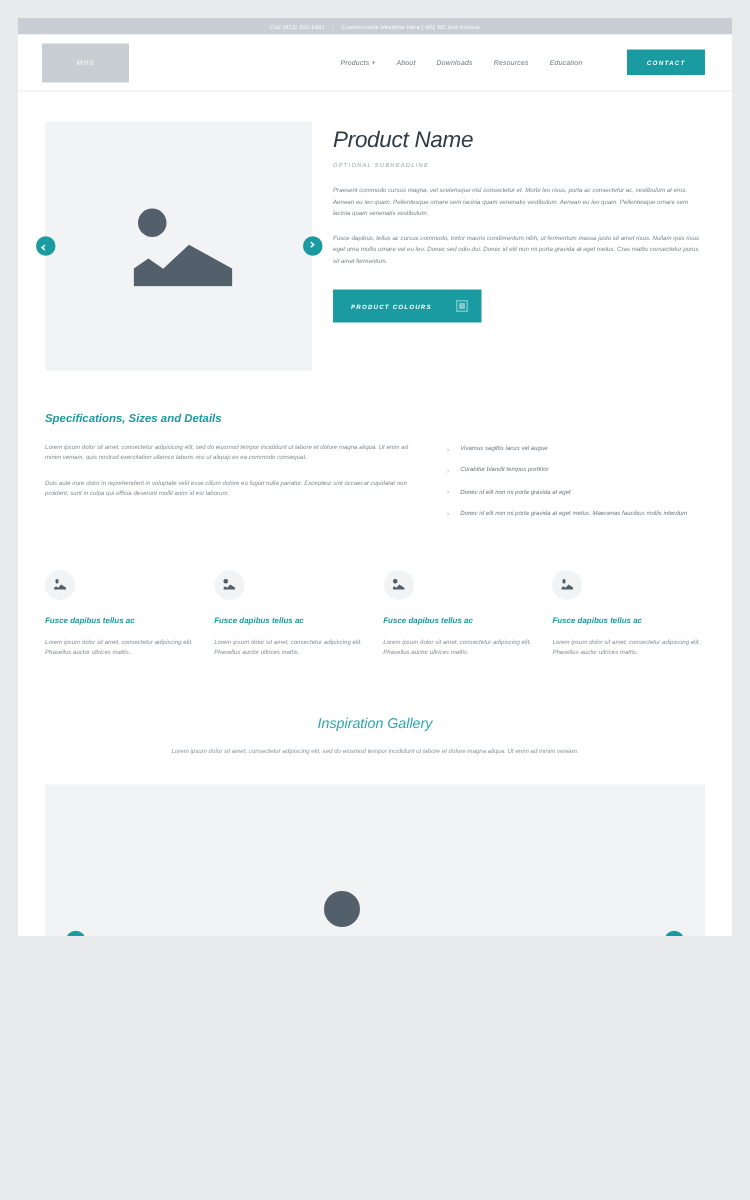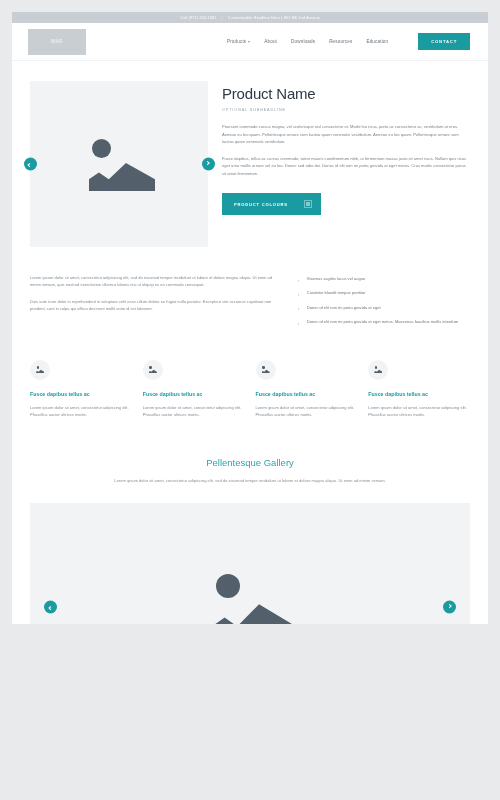--- a/index.html
+++ b/index.html
@@ -13,20 +13,21 @@
     position: relative;
     width: 500px; height: 800px;
     background: #e9eaec;
   }
   .shell {
     position: absolute;
     left: 12px; top: 12px;
     width: 476px; height: 612px;
     background: #ffffff;
     overflow: hidden;
+    font-style: italic;
   }
 
   
   .topbar {
     height: 11px;
     background: #c8ced3;
     display: flex;
     align-items: center;
     justify-content: center;
     gap: 5px;
@@ -295,20 +296,21 @@
       <div class="colours-btn">
         <span class="lbl">PRODUCT COLOURS</span>
         <span class="sw">
               <i></i>
             </span>
       </div>
     </div>
   </div>
 
   <div class="specs">
+    <h2>Specifications, Sizes and Details</h2>
     <div class="specs-cols">
       <div class="specs-left">
         <p>Lorem ipsum dolor sit amet, consectetur adipisicing elit, sed do eiusmod tempor incididunt ut labore et dolore magna aliqua. Ut enim ad minim veniam, quis nostrud exercitation ullamco laboris nisi ut aliquip ex ea commodo consequat.</p>
         <p>Duis aute irure dolor in reprehenderit in voluptate velit esse cillum dolore eu fugiat nulla pariatur. Excepteur sint occaecat cupidatat non proident, sunt in culpa qui officia deserunt mollit anim id est laborum.</p>
       </div>
       <ul class="specs-list">
         <li>Vivamus sagittis lacus vel augue</li>
         <li>Curabitur blandit tempus porttitor</li>
         <li>Donec id elit non mi porta gravida at eget</li>
         <li>Donec id elit non mi porta gravida at eget metus. Maecenas faucibus mollis interdum</li>
@@ -358,21 +360,21 @@
                 clip-path:polygon(0 100%,0 60%,17% 38%,33% 60%,58% 8%,100% 60%,100% 100%);"></span>
         </div>
       </div>
       <h3>Fusce dapibus tellus ac</h3>
       <p>Lorem ipsum dolor sit amet, consectetur adipiscing elit. Phasellus auctor ultrices mattis.</p>
     </div>
   </div>
 
   <div class="gallery-wrap">
     <div class="sec-head">
-      <h2>Pellentesque Gallery</h2>
+      <h2>Inspiration Gallery</h2>
       <p>Lorem ipsum dolor sit amet, consectetur adipiscing elit, sed do eiusmod tempor incididunt ut labore et dolore magna aliqua. Ut enim ad minim veniam.</p>
     </div>
     <div class="gallery">
       <div class="ph-icon" style="width:92px;height:70px;">
         <span class="circ" style="width:24px;height:24px;left:12px;top:2px;"></span>
         <span class="mount" style="position:absolute;left:8px;top:29px;width:84px;height:41px;
               clip-path:polygon(0 100%,0 62%,15% 40%,30% 62%,56% 8%,100% 62%,100% 100%);"></span>
       </div>
       <div class="arrow left">
         <span class="chev"></span>

